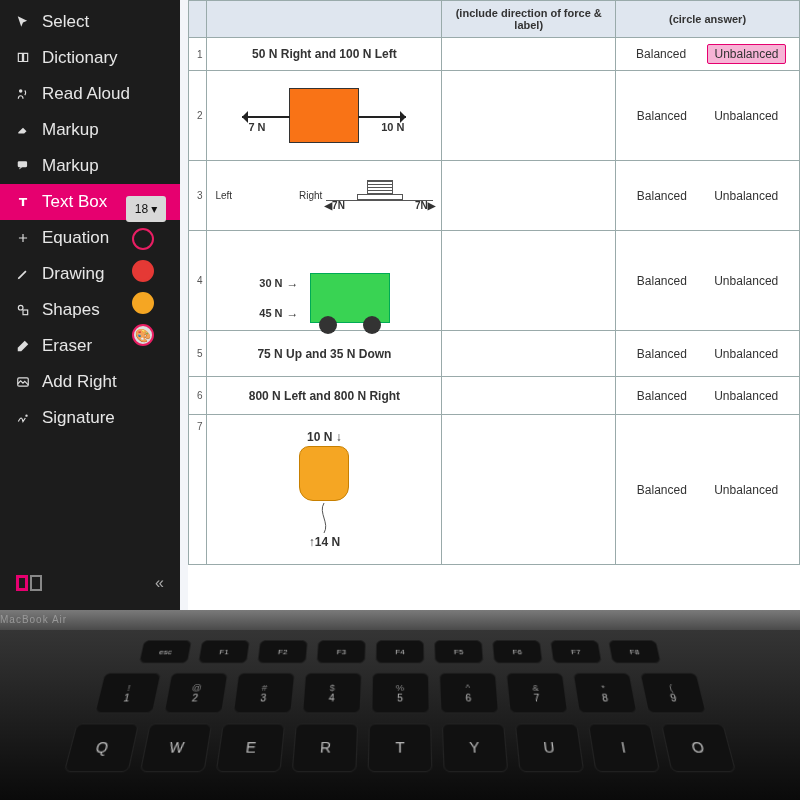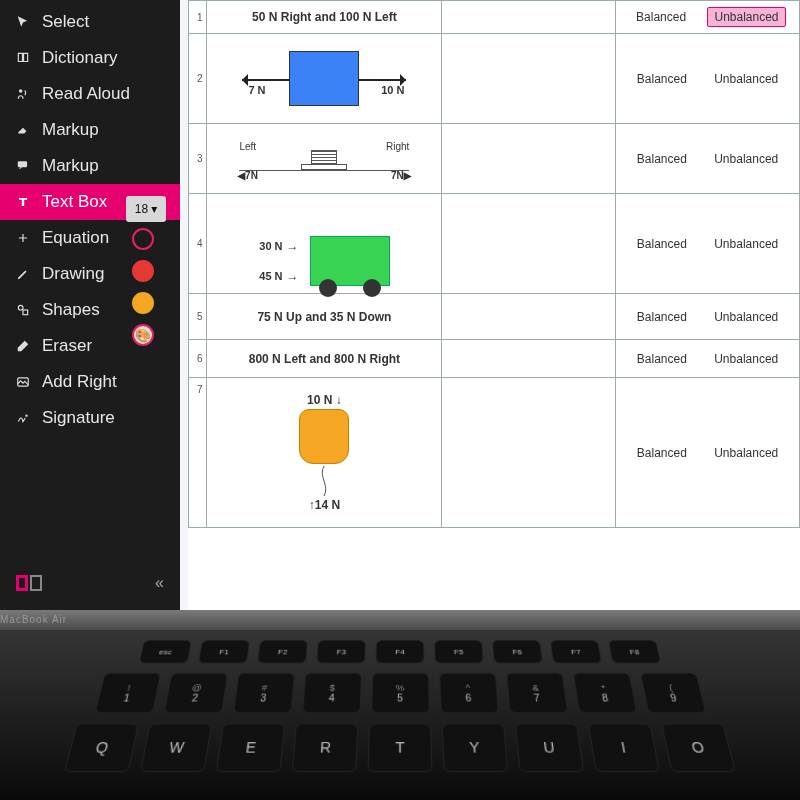--- a/index.html
+++ b/index.html
@@ -32,21 +32,21 @@
   col.desc  { width:230px;}
   col.mid   { width:170px;}
   col.ans   { width:180px;}
   .rownum { font-size:10px; color:#555; text-align:center; padding:0;}
   .ans-cell { text-align:center; white-space:nowrap;}
   .ans-cell span { display:inline-block; padding:2px 6px; margin:0 6px; font-size:12px;}
   .ans-cell span.sel { background:#f7b4d6; border:1px solid #e6006f; border-radius:2px;}
   .desc-cell { text-align:center; font-weight:600; font-size:12px;}
   
   .diagram { display:flex; align-items:center; justify-content:center; height:100%;}
-  .redbox { width:70px; height:55px; background:#3b82f6; border:1px solid #333; position:relative;}
+  .redbox { width:70px; height:55px; background:#f97316; border:1px solid #333; position:relative;}
   .arrow-L, .arrow-R { position:absolute; top:50%; width:48px; height:2px; background:#222;}
   .arrow-L { left:-48px;} .arrow-R { right:-48px;}
   .arrow-L::before, .arrow-R::after { content:""; position:absolute; top:-5px; border:6px solid transparent;}
   .arrow-L::before { left:-6px; border-right-color:#222;}
   .arrow-R::after  { right:-6px; border-left-color:#222;}
   .lbl { position:absolute; font-size:11px; font-weight:600;}
   .cart { width:80px; height:50px; background:#39d353; border:1px solid #0a5; position:relative;}
   .wheel { position:absolute; bottom:-12px; width:18px; height:18px; background:#333; border-radius:50%;}
   .wheel.w1{left:8px;} .wheel.w2{right:8px;}
   .balloon { width:50px; height:55px; background:#f5a623; border:1px solid #c77f00; border-radius:10px 10px 14px 14px; position:relative;}
@@ -195,20 +195,26 @@
   <div class="content">
     <div class="sheet">
       <table class="grid">
         <colgroup>
             <col class="numcol">
             <col class="desc">
             <col class="mid">
             <col class="ans">
           </colgroup>
         <tbody>
+            <tr>
+          <th></th>
+              <th></th>
+          <th>(include direction of force &amp; label)</th>
+          <th>(circle answer)</th>
+        </tr>
 
         <tr>
           <td class="rownum">1</td>
           <td class="desc-cell">50 N Right and 100 N Left</td>
           <td></td>
           <td class="ans-cell">
             <span>Balanced</span>
             <span class="sel">Unbalanced</span>
           </td>
         </tr>
@@ -228,21 +234,21 @@
           <td></td>
           <td class="ans-cell">
             <span>Balanced</span>
             <span>Unbalanced</span>
           </td>
         </tr>
 
         <tr style="height:70px;">
           <td class="rownum">3</td>
           <td>
-            <div class="diagram" style="flex-direction:column; gap:4px;">
+            <div class="diagram" style="gap:4px;">
               <div style="display:flex; width:170px; justify-content:space-between; font-size:10px;">
                 <span>Left</span>
                 <span>Right</span>
               </div>
               <div style="position:relative; width:170px; height:20px;">
                 <div style="position:absolute; left:50%; top:-6px; transform:translateX(-50%); width:26px; height:14px; background:repeating-linear-gradient(#555,#555 1px,transparent 1px,transparent 3px); border:1px solid #555;"></div>
                 <div style="position:absolute; left:50%; top:8px; transform:translateX(-50%); width:46px; height:6px; background:#fff; border:1px solid #555;"></div>
                 <div style="position:absolute; top:14px; left:0; right:0; height:1px; background:#555;"></div>
                 <span class="lbl" style="left:-2px; top:14px; font-size:10px;">◀<span>7N</span></span>
                 <span class="lbl" style="right:-2px; top:14px; font-size:10px;"><span>7N</span>▶</span>

